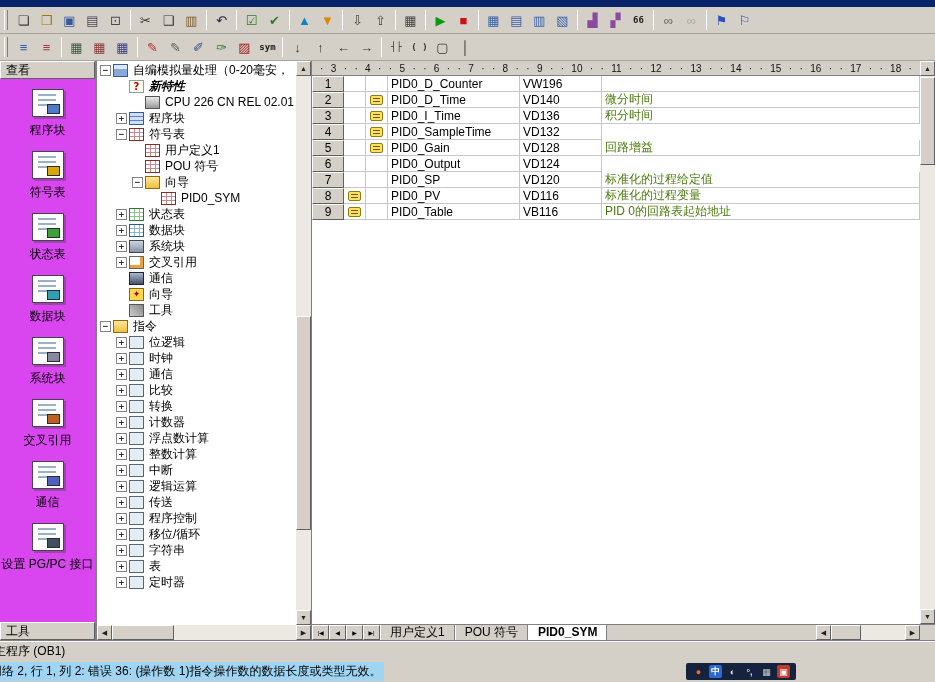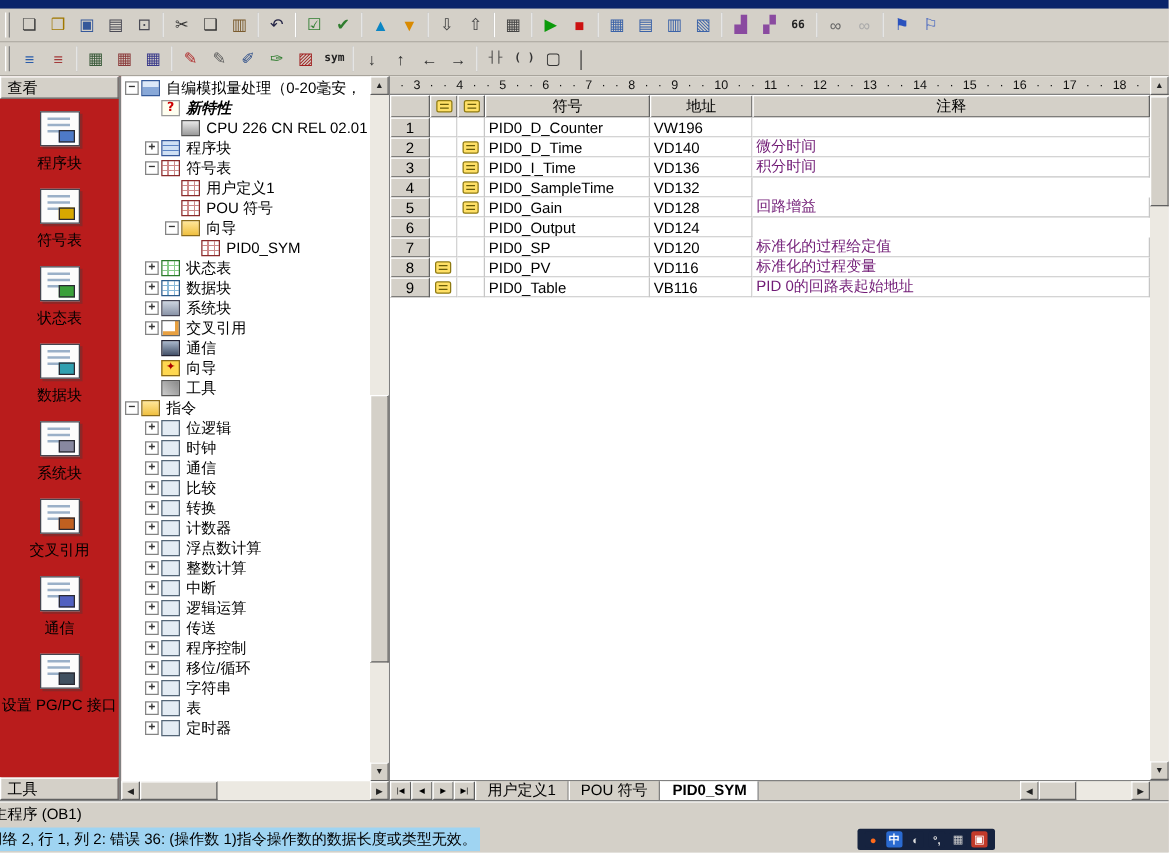--- a/index.html
+++ b/index.html
@@ -10,21 +10,21 @@
 .menubar{height:19px;display:flex;align-items:center;border-bottom:1px solid #fff;flex:none;background:#d4d0c8}
 .appicon{width:15px;height:13px;margin:0 4px 0 2px;background:linear-gradient(#7aa0d4,#2a5caa);border:1px solid #203a70;flex:none}
 .menu-item{padding:1px 7px;cursor:default;white-space:nowrap}
 .toolbar{height:27px;display:flex;align-items:center;padding:0 2px;border-bottom:1px solid #a8a49c;flex:none;background:#d4d0c8}
 .grip{width:4px;height:20px;border-left:1px solid #fff;border-right:1px solid #808080;margin:0 4px 0 2px;flex:none}
 .tb{width:23px;height:22px;background:none;border:1px solid transparent;display:flex;align-items:center;justify-content:center;font-size:13px;font-family:inherit;flex:none;cursor:default}
 .tb-text{font-size:9px;font-family:"DejaVu Sans Mono",monospace;font-weight:700}
 .tsep{width:1px;height:20px;background:#808080;border-right:1px solid #fff;margin:0 3px;flex:none}
 .main{flex:1;display:flex;min-height:0}
 
-.sidebar{width:97px;flex:none;border-right:2px solid #808080;display:flex;flex-direction:column;background:#b91c1c}
+.sidebar{width:97px;flex:none;border-right:2px solid #808080;display:flex;flex-direction:column;background:#d946ef}
 .bar3d{height:18px;flex:none;background:#d4d0c8;border:1px solid;border-color:#fff #606060 #606060 #fff;display:flex;align-items:center;padding-left:5px}
 .sb-items{flex:1;overflow:hidden;padding-top:10px;display:flex;flex-direction:column;gap:9px}
 .sb-item{height:53px;display:flex;flex-direction:column;align-items:center;cursor:default;flex:none}
 .pic{width:38px;height:30px;position:relative;margin-bottom:3px;flex:none}
 .pic::before{content:"";position:absolute;left:3px;right:3px;top:0;bottom:2px;background:#fcfcfc;border:1px solid #45454f;box-shadow:2px 2px 0 rgba(60,60,60,.35)}
 .pl{position:absolute;left:9px;right:11px;top:5px;height:2px;background:#9ab0c8;box-shadow:0 5px 0 #9ab0c8,0 10px 0 #9ab0c8}
 .pa{position:absolute;right:7px;bottom:5px;width:13px;height:10px;border:1px solid #2a2a33}
 .sb-label{font-size:12px;white-space:nowrap;overflow:hidden;max-width:96px;text-align:center}
 
 .treewrap{width:215px;flex:none;display:flex;flex-direction:column;background:#fff;border-right:1px solid #808080}
@@ -66,21 +66,21 @@
 .ruler{height:15px;flex:none;background:#d4d0c8;border-bottom:1px solid #808080;display:flex;justify-content:space-between;align-items:center;padding:0 8px;font-size:10px;color:#111;overflow:hidden}
 .thead{display:flex;height:18px;flex:none}
 .hcell{background:#d4d0c8;border:1px solid;border-color:#fff #606060 #606060 #fff;display:flex;align-items:center;justify-content:center;font-size:12px;flex:none;overflow:hidden}
 .w32{width:32px}.w22{width:22px}.w132{width:132px}.w82{width:82px}.hfl{flex:1}
 .trow{display:flex;height:16px;flex:none}
 .cnum{width:32px;flex:none;background:#d4d0c8;border:1px solid;border-color:#fff #606060 #606060 #fff;display:flex;align-items:center;justify-content:center}
 .cell{border-right:1px solid #c6c6c6;border-bottom:1px solid #c6c6c6;display:flex;align-items:center;padding:0 3px;overflow:hidden;white-space:nowrap;background:#fff}
 .cm{width:22px;flex:none;justify-content:center;padding:0}
 .csym{width:132px;flex:none}
 .caddr{width:82px;flex:none}
-.ccmt{flex:1;color:#701a75}
+.ccmt{flex:1;color:#4d7c0f}
 .marker{width:13px;height:10px;background:#ffe066;border:1px solid #8f7a12;border-radius:2px;position:relative;flex:none}
 .marker::before{content:"";position:absolute;left:2px;right:2px;top:2px;height:1px;background:#6a5c08;box-shadow:0 3px 0 #6a5c08}
 .filler{flex:1;background:#fff}
 
 .tabbar{height:16px;flex:none;display:flex;background:#d4d0c8;border-top:1px solid #808080;align-items:flex-start}
 .tnav{width:17px;height:15px;background:#d4d0c8;border:1px solid;border-color:#fff #606060 #606060 #fff;font-size:6px;display:flex;align-items:center;justify-content:center;padding:0;flex:none;font-family:inherit}
 .tab{padding:0 9px;height:15px;line-height:14px;border-right:1px solid #808080;border-left:1px solid #fff;background:#d4d0c8;font-size:12px;flex:none;cursor:default;white-space:nowrap}
 .tab.active{background:#fff;font-weight:700}
 .tab-filler{flex:1;height:15px}
 .corner{width:15px;height:15px;background:#d4d0c8;flex:none}
@@ -520,32 +520,20 @@
               <span>·</span>
               <span>·</span>
               <span>16</span>
               <span>·</span>
               <span>·</span>
               <span>17</span>
               <span>·</span>
               <span>·</span>
               <span>18</span>
               <span>·</span>
-            </div>
-          <div class="thead" id="thead">
-              <div class="hcell w32"></div>
-              <div class="hcell w22">
-                <span class="marker"></span>
-              </div>
-              <div class="hcell w22">
-                <span class="marker"></span>
-              </div>
-              <div class="hcell w132">符号</div>
-              <div class="hcell w82">地址</div>
-              <div class="hcell hfl">注释</div>
             </div>
           <div id="tbody">
               <div class="trow">
                 <div class="cnum">1</div>
                 <div class="cell cm"></div>
                 <div class="cell cm"></div>
                 <div class="cell csym">PID0_D_Counter</div>
                 <div class="cell caddr">VW196</div>
                 <div class="cell ccmt"></div>
               </div>

